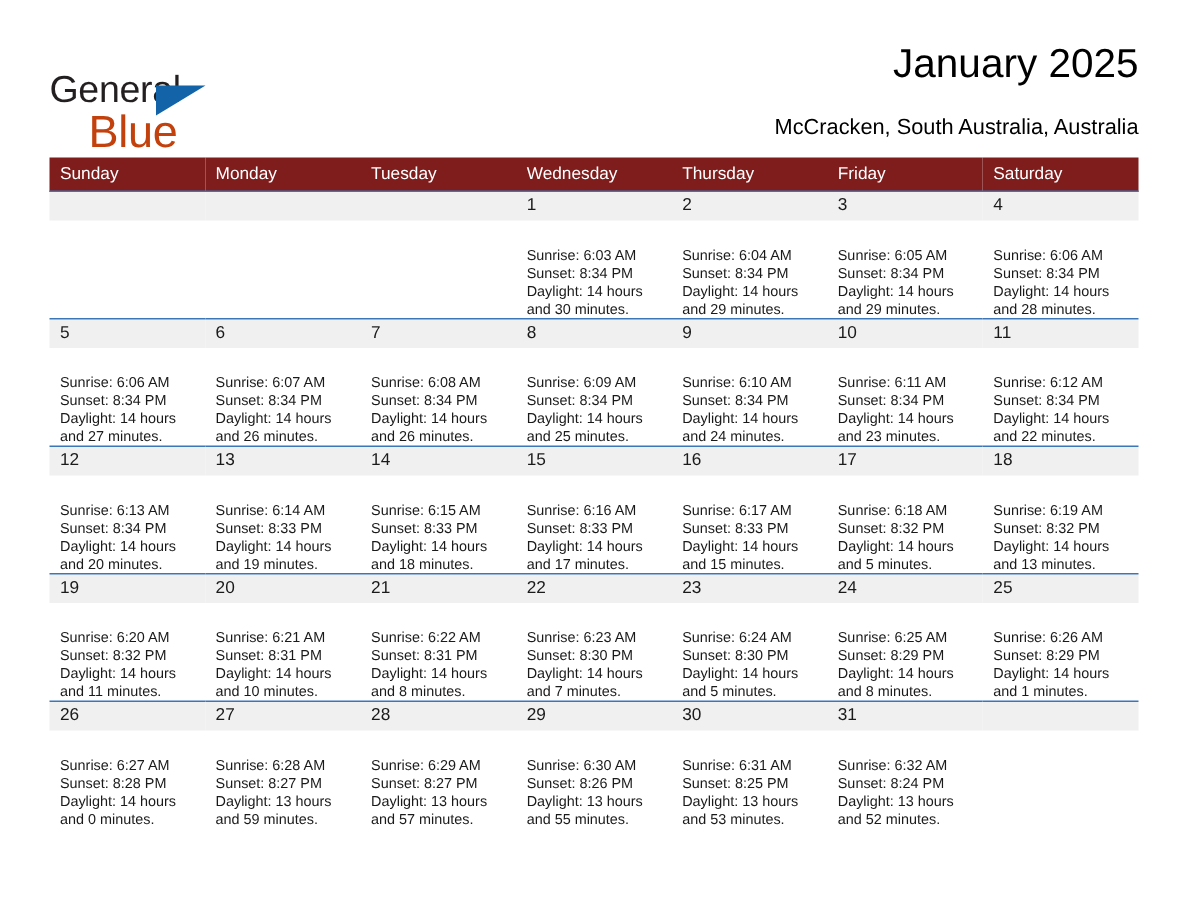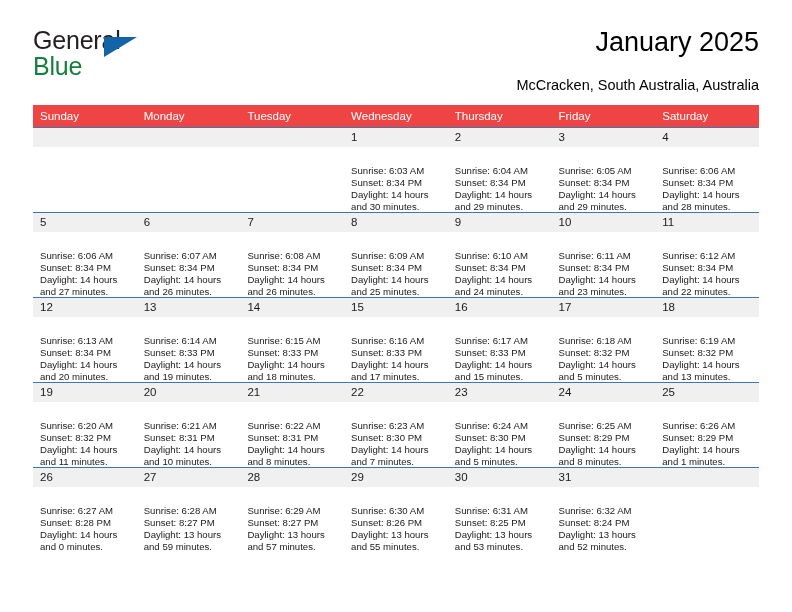--- a/index.html
+++ b/index.html
@@ -25,38 +25,39 @@
   .header {
     position: absolute;
     left: 33px;
     top: 28px;
     right: 33px;
     height: 72px;
   }
   .logo {
     position: absolute;
     left: 0;
-    top: 0;
+    top: 20px;
     width: 200px;
     height: 56px;
   }
   .logo-general {
     font-size: 25px;
     color: #231f20;
     letter-spacing: -0.2px;
     line-height: 1;
     display: block;
   }
   .logo-blue {
-    font-size: 25px;
-    color: #15803d;
+    font-size: 30px;
+    color: #c2410c;
     letter-spacing: -0.2px;
     line-height: 1;
     display: block;
     margin-top: 1px;
+    margin-left: 26px;
   }
   .logo-triangle {
     position: absolute;
     left: 71px;
     top: 9px;
     width: 0;
     height: 0;
     border-left: 33px solid #1263a8;
     border-bottom: 20px solid transparent;
   }
@@ -84,21 +85,21 @@
   
   .calendar {
     position: absolute;
     left: 33px;
     top: 105px;
     width: 726px;
     border-collapse: collapse;
     table-layout: fixed;
   }
   .calendar th {
-    background: #ef4444;
+    background: #7f1d1d;
     color: #ffffff;
     font-size: 11.5px;
     font-weight: normal;
     text-align: left;
     padding: 5px 0 5px 7px;
     height: 12px;
     border: 0;
   }
   .week-row {
     border-top: 1.4px solid #3b77b8;

